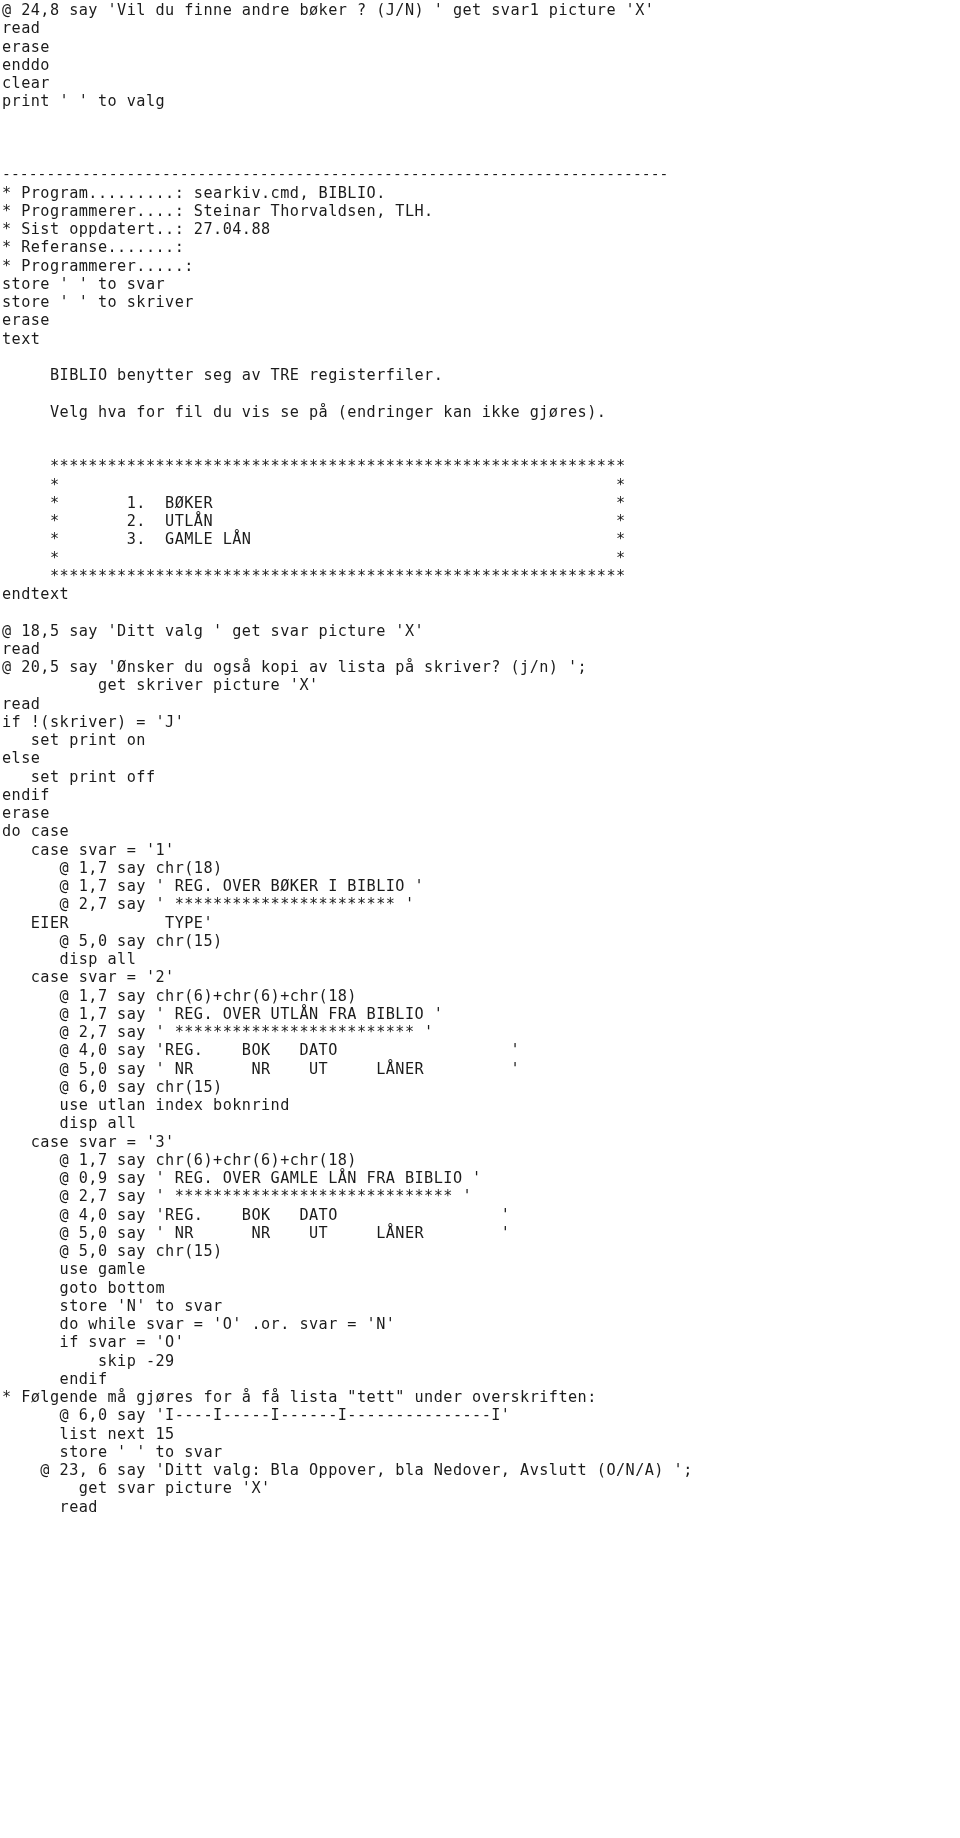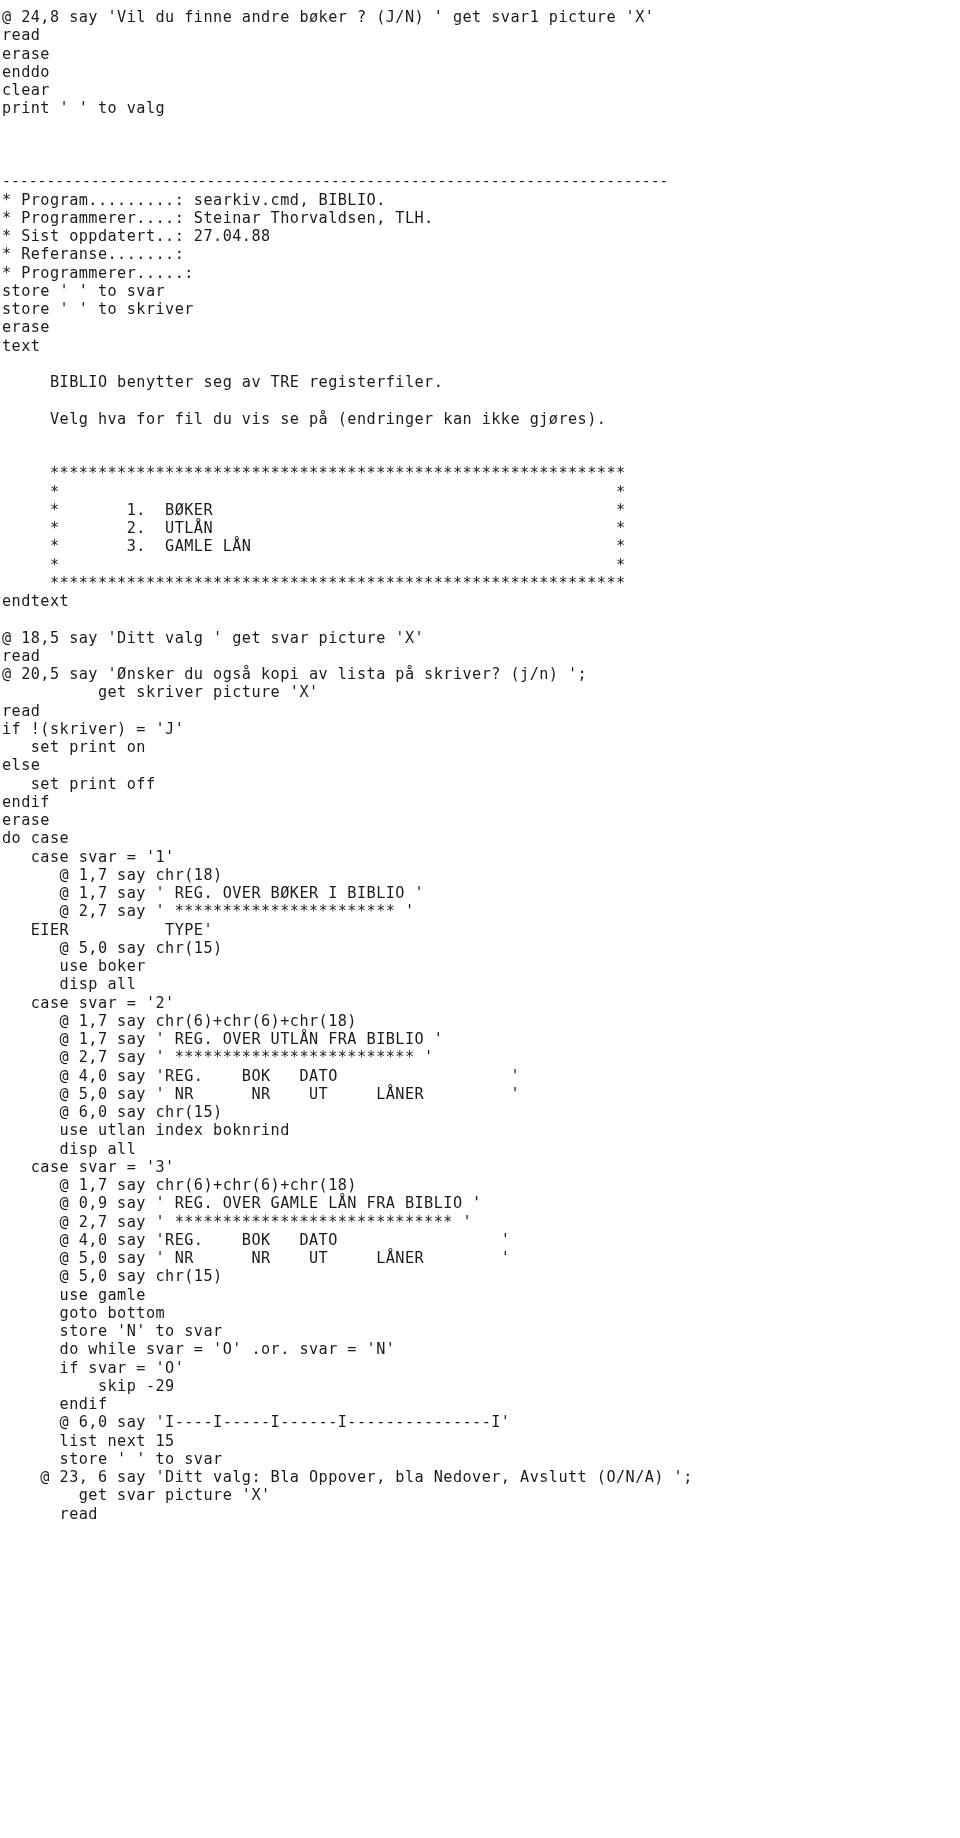--- a/index.html
+++ b/index.html
@@ -12,21 +12,21 @@
     width: 960px;
     height: 1838px;
     overflow: hidden;
     font-family: "DejaVu Sans Mono", "Liberation Mono", monospace;
   }
   #listing {
     position: absolute;
     left: 0;
     top: 0;
     width: 880px;
-    padding: 8px 0 0 0;
+    padding: 1px 0 0 0;
     box-sizing: border-box;
   }
   .code-line {
     display: block;
     white-space: pre;
     font-family: "DejaVu Sans Mono", "Liberation Mono", monospace;
     font-size: 15.2px;
     line-height: 18.25px;
     letter-spacing: 0.45px;
     color: #1b1b1b;
@@ -91,21 +91,20 @@
     <div class="code-line">   set print off</div>
     <div class="code-line">endif</div>
     <div class="code-line">erase</div>
     <div class="code-line">do case</div>
     <div class="code-line">   case svar = '1'</div>
     <div class="code-line">      @ 1,7 say chr(18)</div>
     <div class="code-line">      @ 1,7 say ' REG. OVER BØKER I BIBLIO '</div>
     <div class="code-line">      @ 2,7 say ' *********************** '</div>
     <div class="code-line">   EIER          TYPE'</div>
     <div class="code-line">      @ 5,0 say chr(15)</div>
-    <div class="code-line">      use boker</div>
     <div class="code-line">      disp all</div>
     <div class="code-line">   case svar = '2'</div>
     <div class="code-line">      @ 1,7 say chr(6)+chr(6)+chr(18)</div>
     <div class="code-line">      @ 1,7 say ' REG. OVER UTLÅN FRA BIBLIO '</div>
     <div class="code-line">      @ 2,7 say ' ************************* '</div>
     <div class="code-line">      @ 4,0 say 'REG.    BOK   DATO                  '</div>
     <div class="code-line">      @ 5,0 say ' NR      NR    UT     LÅNER         '</div>
     <div class="code-line">      @ 6,0 say chr(15)</div>
     <div class="code-line">      use utlan index boknrind</div>
     <div class="code-line">      disp all</div>
@@ -116,19 +115,20 @@
     <div class="code-line">      @ 4,0 say 'REG.    BOK   DATO                 '</div>
     <div class="code-line">      @ 5,0 say ' NR      NR    UT     LÅNER        '</div>
     <div class="code-line">      @ 5,0 say chr(15)</div>
     <div class="code-line">      use gamle</div>
     <div class="code-line">      goto bottom</div>
     <div class="code-line">      store 'N' to svar</div>
     <div class="code-line">      do while svar = 'O' .or. svar = 'N'</div>
     <div class="code-line">      if svar = 'O'</div>
     <div class="code-line">          skip -29</div>
     <div class="code-line">      endif</div>
+    <div class="code-line">* Følgende må gjøres for å få lista "tett" under overskriften:</div>
     <div class="code-line">      @ 6,0 say 'I----I-----I------I---------------I'</div>
     <div class="code-line">      list next 15</div>
     <div class="code-line">      store ' ' to svar</div>
     <div class="code-line">    @ 23, 6 say 'Ditt valg: Bla Oppover, bla Nedover, Avslutt (O/N/A) ';</div>
     <div class="code-line">        get svar picture 'X'</div>
     <div class="code-line">      read</div>
   </div>
 
 </body></html>

